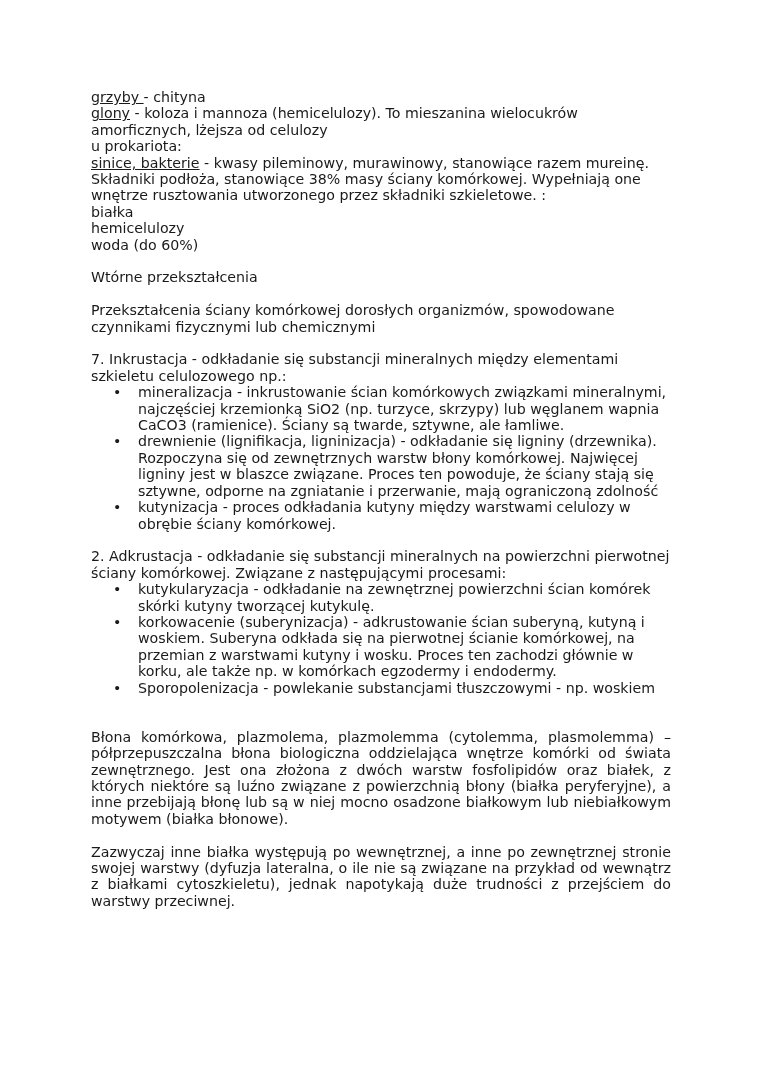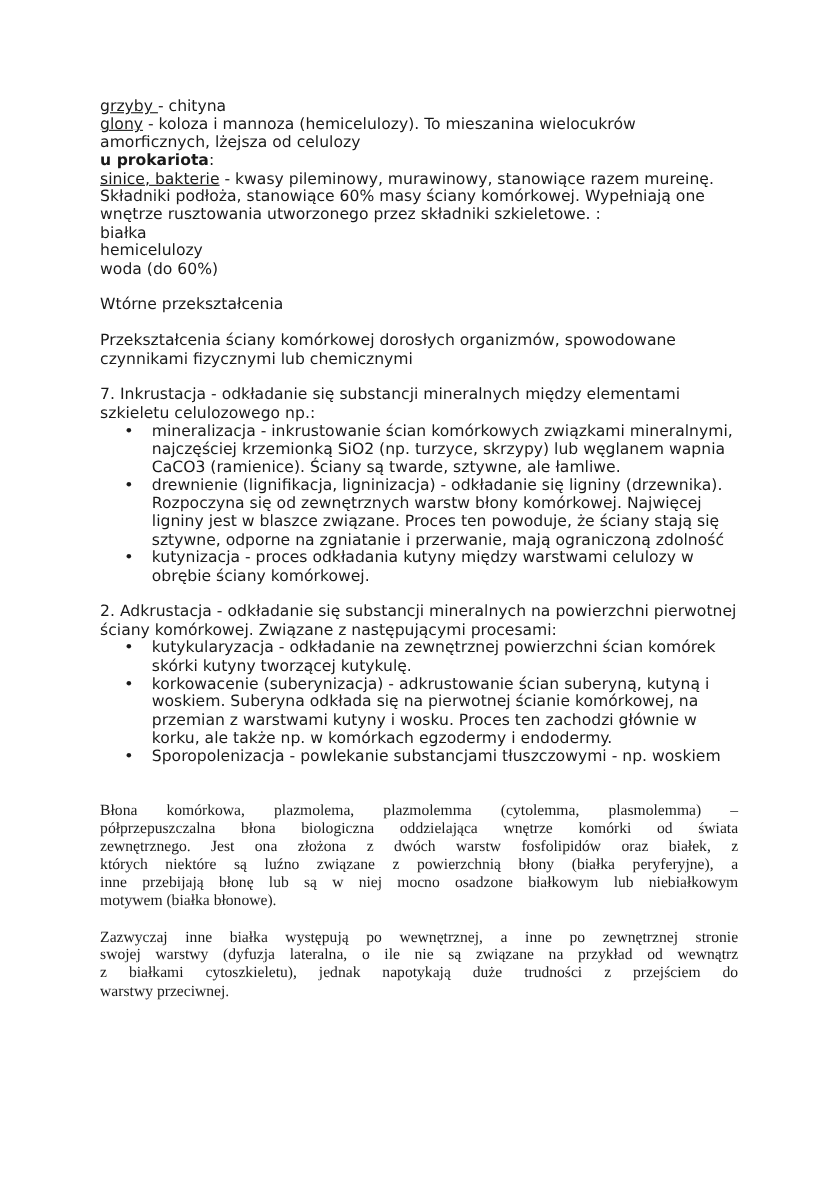--- a/index.html
+++ b/index.html
@@ -20,21 +20,21 @@
       position: absolute;
       left: 91px;
       top: 89px;
       width: 580px;
     }
     .line {
       line-height: 16.4px;
       white-space: nowrap;
     }
     .u { text-decoration: underline; text-align: right; }
-    .b { font-weight: bold; }
+    .b { font-weight: normal; }
     .blank { height: 16.4px; }
     .ul {
       margin: 0;
       padding: 0;
       list-style: none;
     }
     .ul li {
       position: relative;
       padding-left: 47px;
       line-height: 16.4px;
@@ -44,21 +44,20 @@
       position: absolute;
       left: 22px;
       top: 0;
     }
     .just {
       text-align: justify;
       text-align-last: left;
       line-height: 16.4px;
       width: 580px;
       word-spacing: 0px;
-      font-family: Liberation Serif, serif;
     }
     .just .jl {
       display: block;
       text-align: justify;
       text-align-last: justify;
       white-space: normal;
     }
     .just .jl.last {
       text-align-last: left;
     }
@@ -66,21 +65,21 @@
 </head>
 <body>
 
 <div class="page">
 
   <div class="line"><span class="u">grzyby </span><span>- chityna</span></div>
   <div class="line"><span class="u">glony</span><span> - koloza i mannoza (hemicelulozy). To mieszanina wielocukrów</span></div>
   <div class="line">amorficznych, lżejsza od celulozy</div>
   <div class="line"><span class="b">u prokariota</span><span>:</span></div>
   <div class="line"><span class="u">sinice, bakterie</span><span> - kwasy pileminowy, murawinowy, stanowiące razem mureinę.</span></div>
-  <div class="line">Składniki podłoża, stanowiące 60% masy ściany komórkowej. Wypełniają one</div>
+  <div class="line">Składniki podłoża, stanowiące 38% masy ściany komórkowej. Wypełniają one</div>
   <div class="line">wnętrze rusztowania utworzonego przez składniki szkieletowe. :</div>
   <div class="line">białka</div>
   <div class="line">hemicelulozy</div>
   <div class="line">woda (do 60%)</div>
 
   <div class="blank"></div>
 
   <div class="line">Wtórne przekształcenia</div>
 
   <div class="blank"></div>

